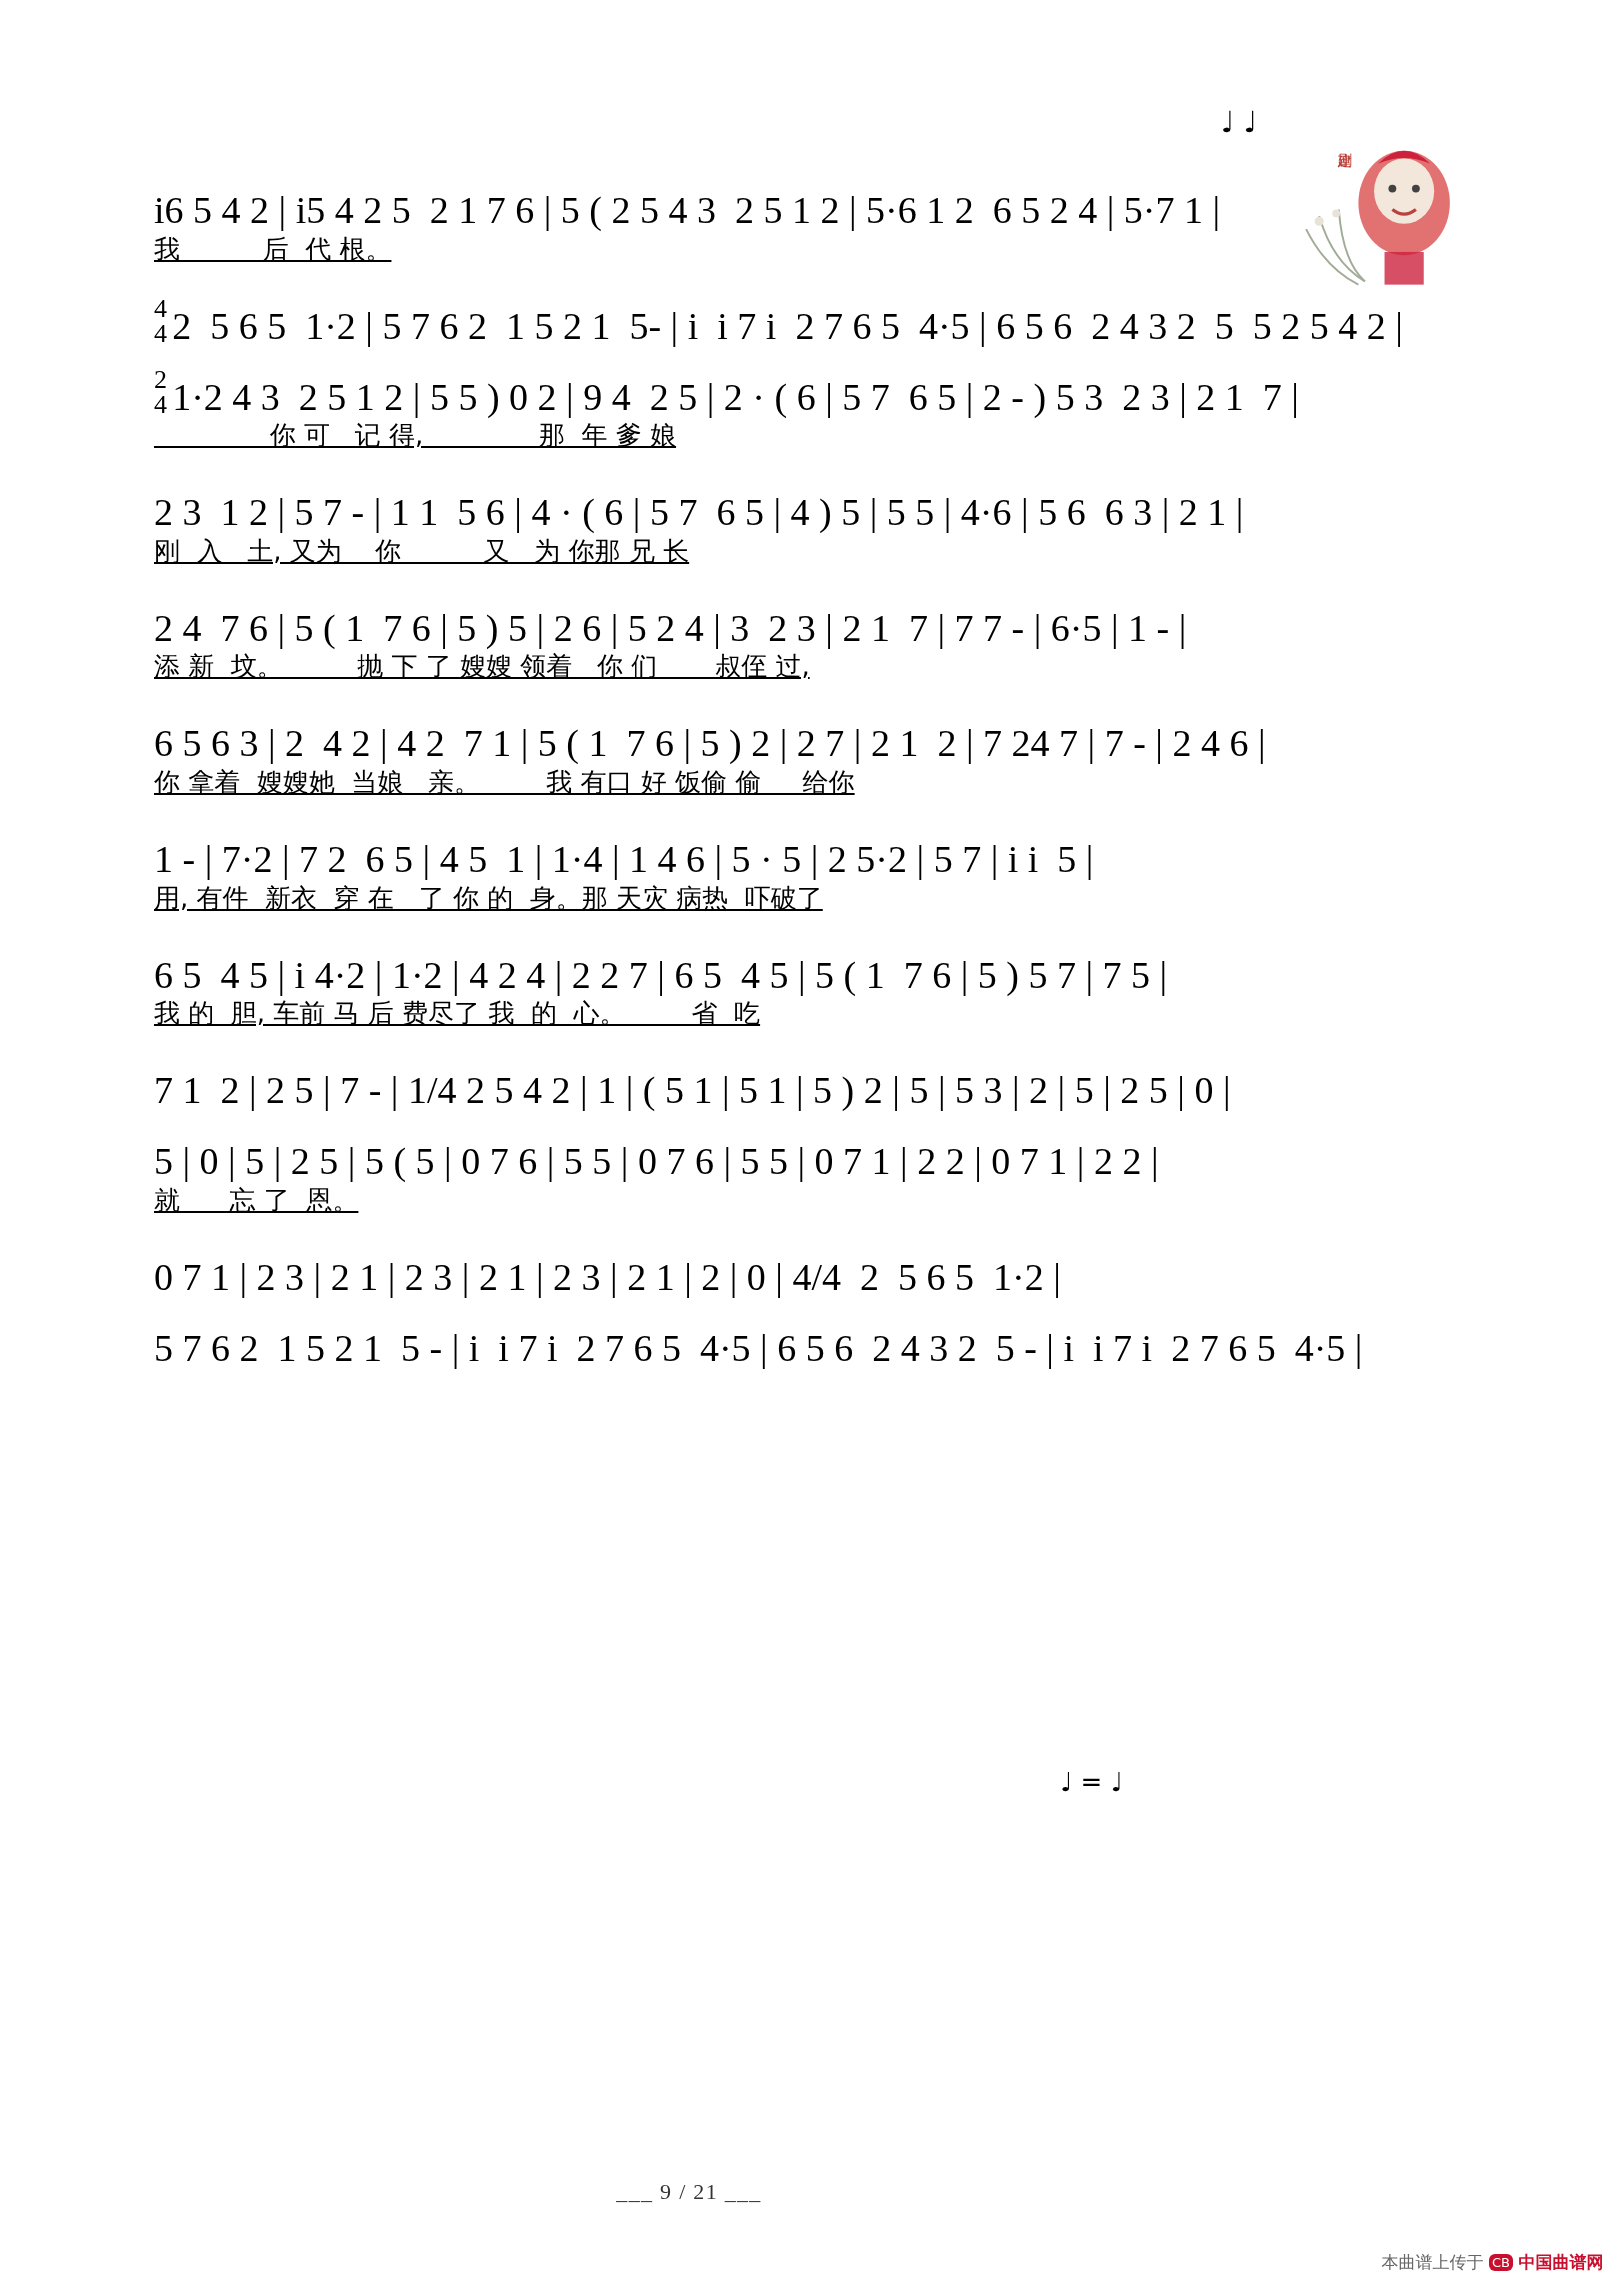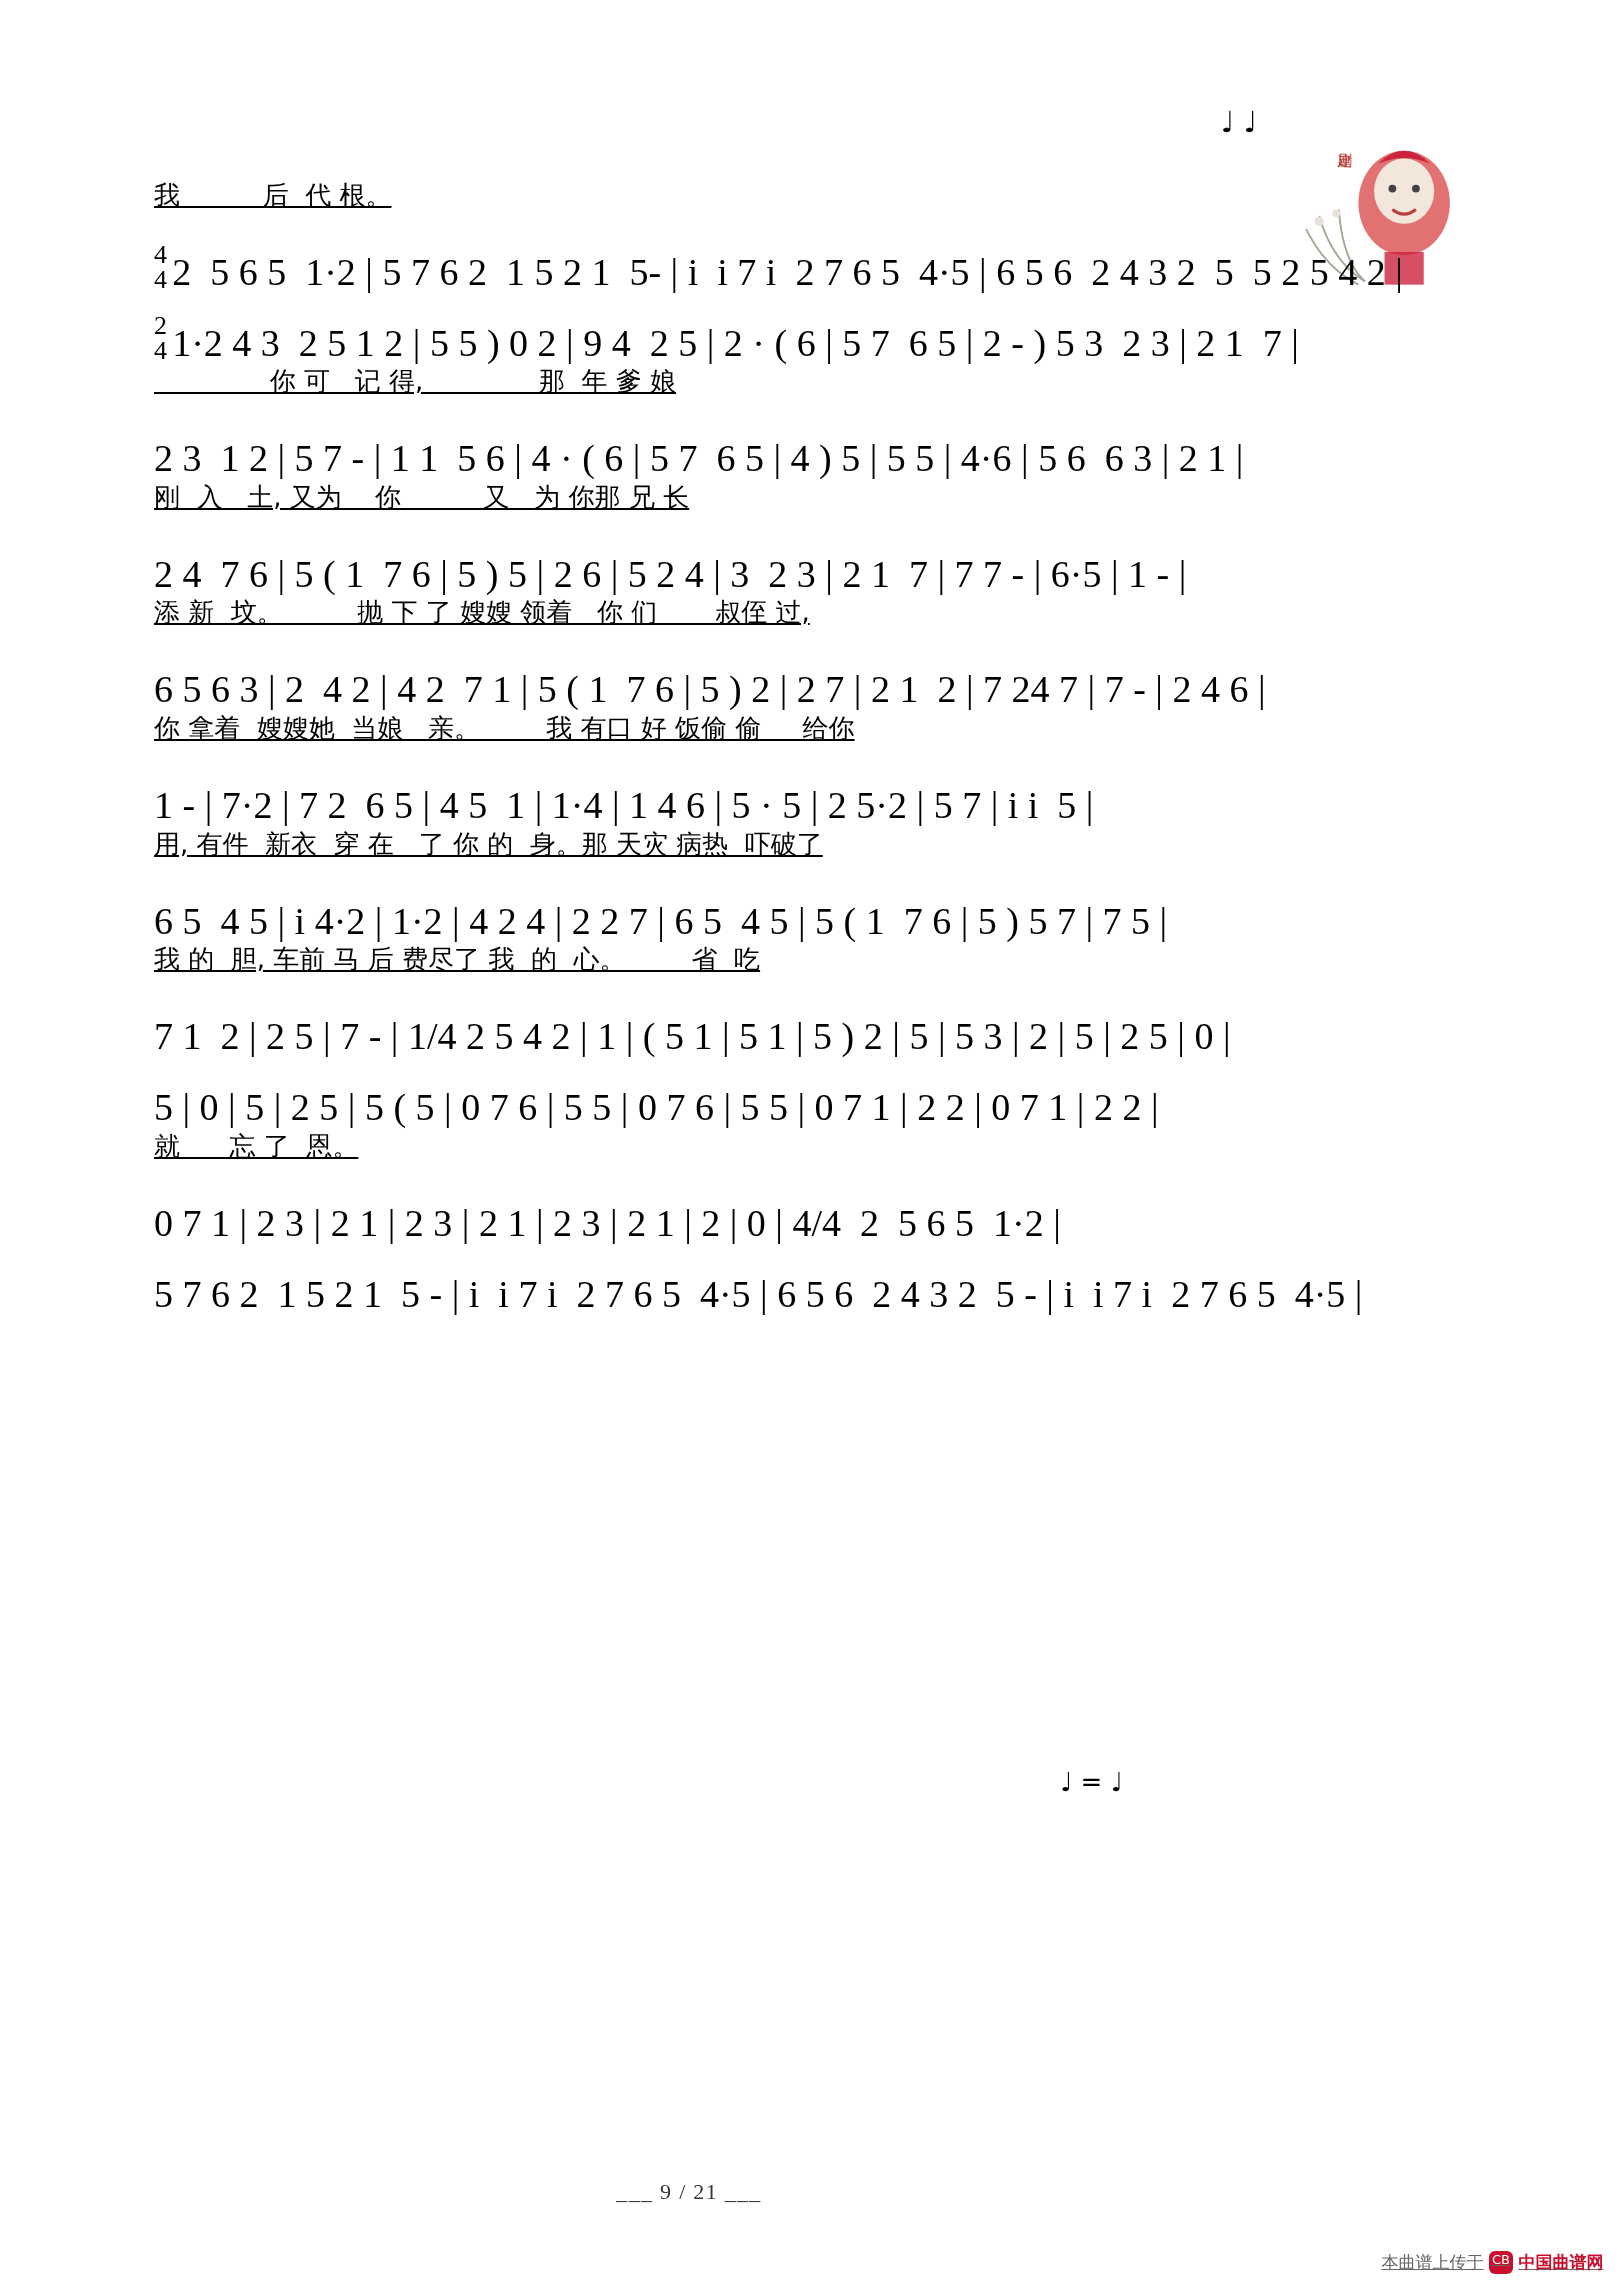--- a/index.html
+++ b/index.html
@@ -68,22 +68,22 @@
     letter-spacing: 1.3px;
   }
   .credit {
     position: absolute;
     right: 19.6px;
     top: 2251px;
     font-family: "DejaVu Sans", sans-serif;
     font-size: 17px;
     color: #666;
     display: flex;
+    align-items: center;
     gap: 5.2px;
-    text-decoration: underline;
   }
   .credit .badge {
     display: inline-block;
     background: #c8102e;
     color: #fff;
     font-size: 13px;
     padding: 1.3px 3.3px;
     border-radius: 6px;
   }
   .credit .site {
@@ -141,20 +141,21 @@
       <span>建</span><span>剧</span>
     </div>
   </div>
 
   <div class="tempo-mark tempo1">♩ ♩</div>
   <div class="tempo-mark tempo2">♩ = ♩</div>
 
   <div class="score">
 
     <div class="system">
+      <div class="notes-row">i6 5 4 2 | i5 4 2 5  2 1 7 6 | 5 ( 2 5 4 3  2 5 1 2 | 5·6 1 2  6 5 2 4 | 5·7 1 |</div>
       <div class="lyric-row">我          后  代 根。</div>
     </div>
 
     <div class="system sp-top">
       <div class="notes-row">
         <span class="meter">4<br>4</span><span>2  5 6 5  1·2 | 5 7 6 2  1 5 2 1  5- | i  i 7 i  2 7 6 5  4·5 | 6 5 6  2 4 3 2  5  5 2 5 4 2 |</span>
       </div>
     </div>
 
     <div class="system sp-top">

